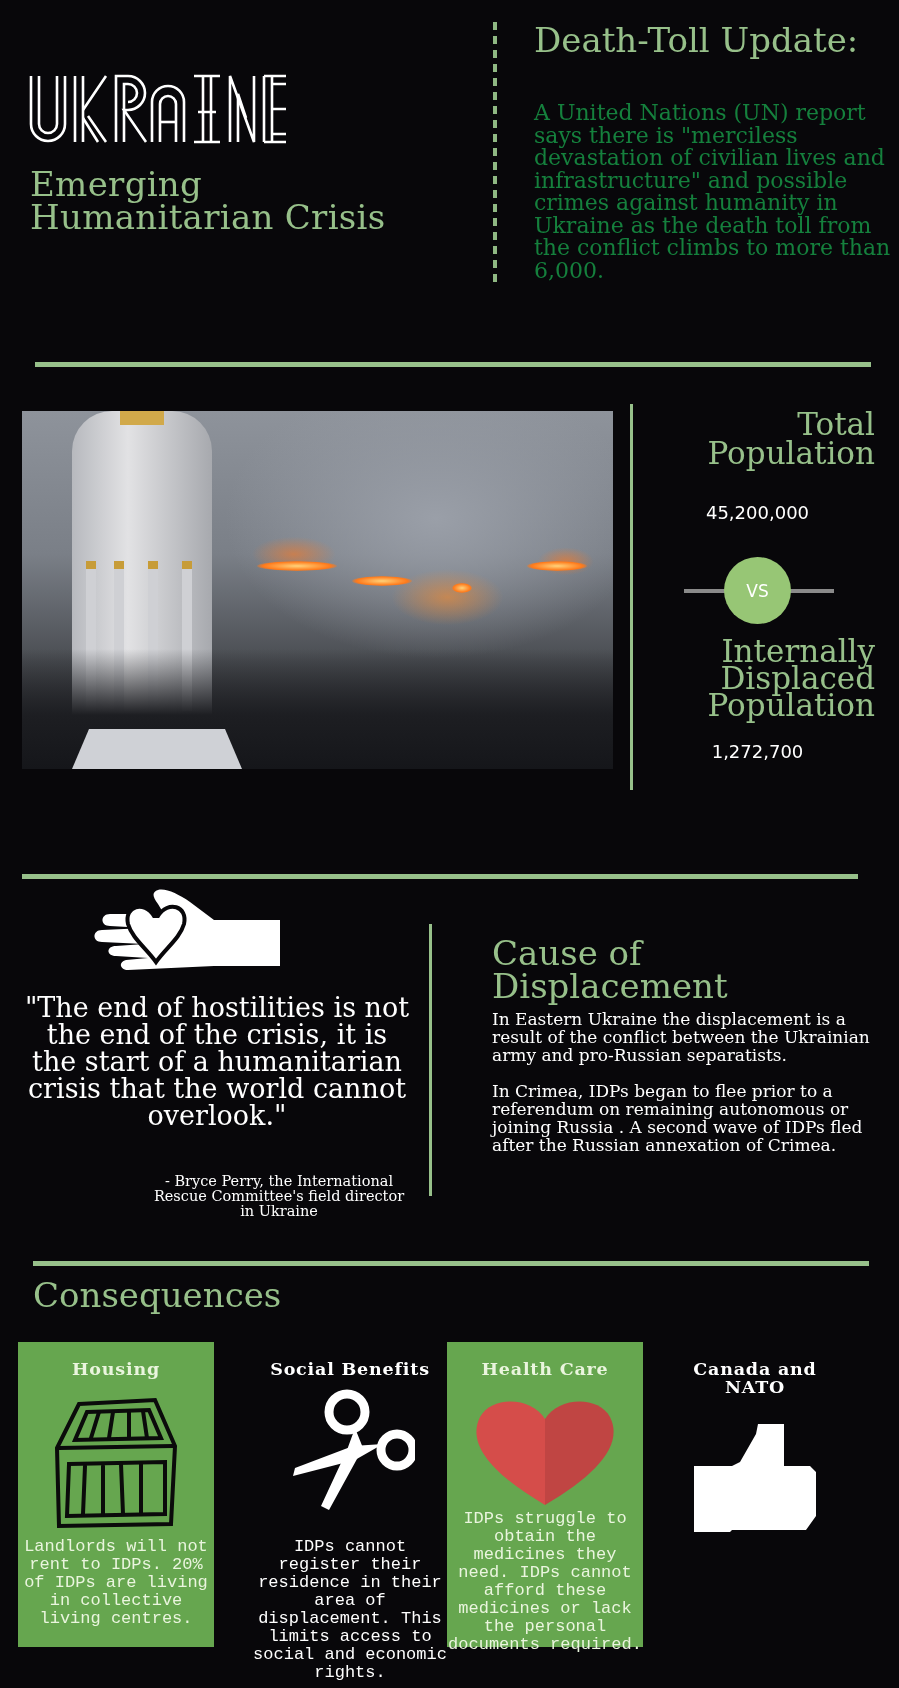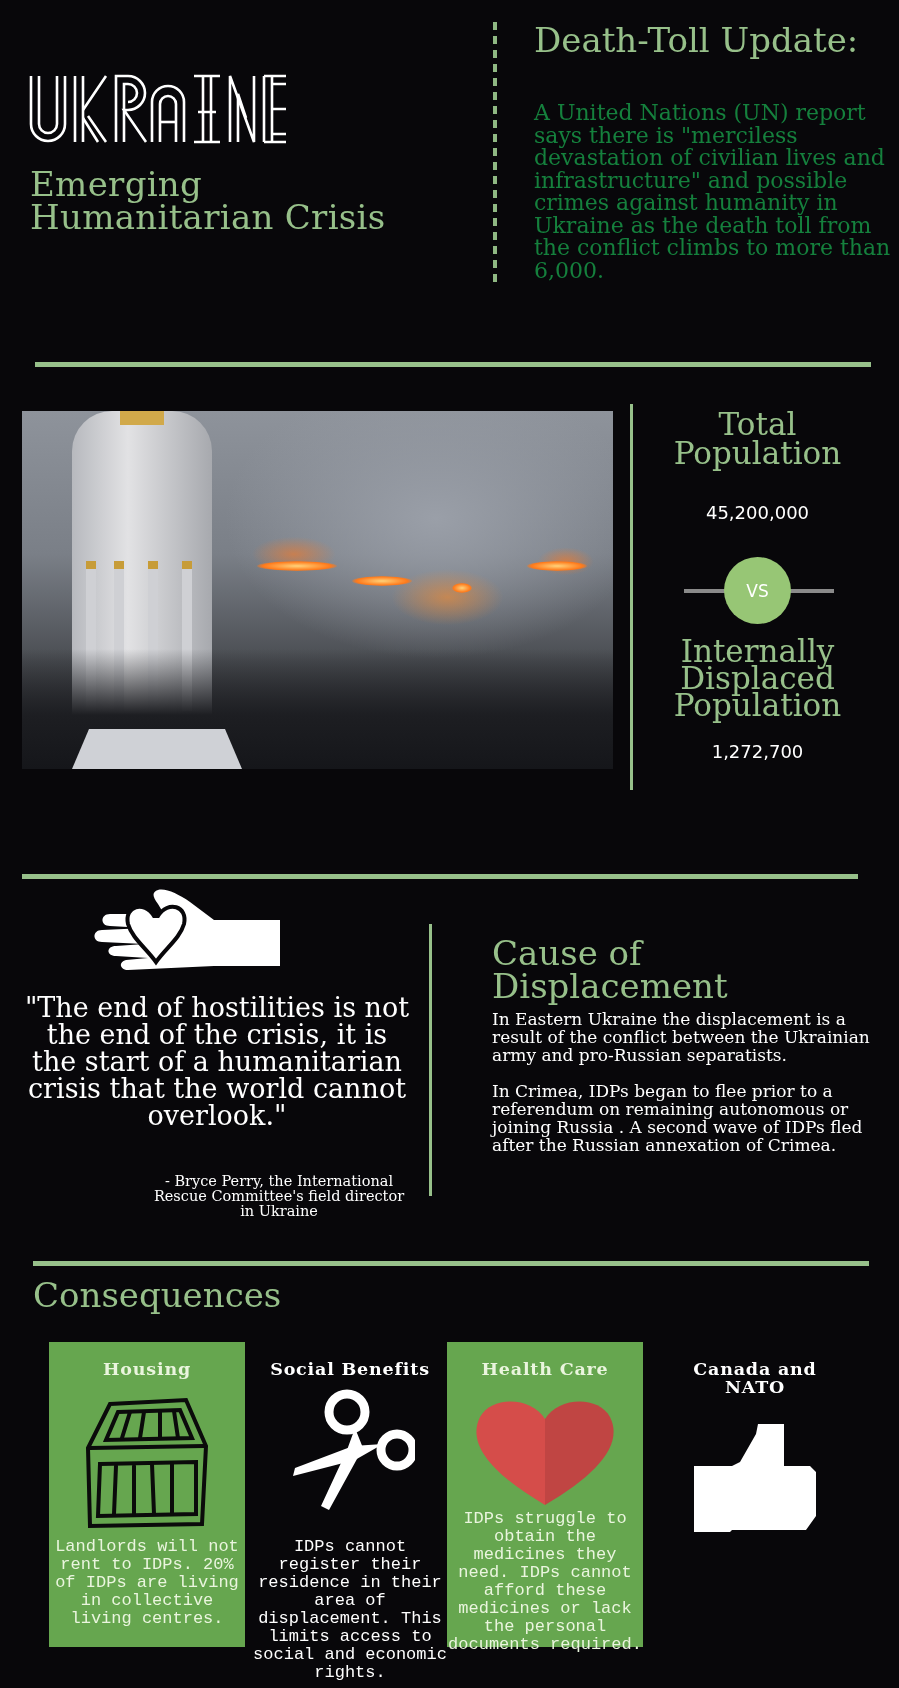--- a/index.html
+++ b/index.html
@@ -67,21 +67,21 @@
       position: absolute; left: 50px; bottom: 0; width: 170px; height: 40px;
       background: #cfd1d6; clip-path: polygon(10% 0, 90% 0, 100% 100%, 0 100%);
     }
     .photo .fire {
       position: absolute; height: 10px; border-radius: 50%;
       background: radial-gradient(ellipse, #ffd27a, #ff7a1a 60%, transparent 75%);
     }
     .photo-divider { left: 630px; top: 404px; width: 3px; height: 386px; background: #97c08a; }
 
     .pop-label {
-      left: 640px; width: 235px; text-align: center;
+      left: 640px; width: 235px; text-align: right;
       font-size: 31px; line-height: 29px; color: #97c08a;
     }
     .pop-total-label { top: 410px; }
     .pop-value {
       left: 640px; width: 235px; text-align: center;
       font-family: "DejaVu Sans", sans-serif; font-size: 18px; color: #ffffff;
     }
     .pop-total-value { top: 502px; }
     .vs-line { left: 684px; top: 589px; width: 150px; height: 4px; background: #8a8a8a; }
     .vs-circle {
@@ -126,21 +126,21 @@
       line-height: 18px; letter-spacing: 0.8px; color: #ffffff;
     }
     .card.green .card-title { color: #eaf5de; }
     .card-icon { position: absolute; left: 0; width: 100%; display: flex; justify-content: center; }
     .card-text {
       position: absolute; left: 0; width: 100%;
       font-size: 17px; line-height: 18px; color: #ffffff; font-family: Liberation Mono, monospace;
     }
     .card.green .card-text { color: #eaf5de; }
 
-    .card-housing { left: 49px; }
+    .card-housing { left: 18px; }
     .card-social { left: 240px; height: 315px; margin-left: 12px; }
     .card-health { left: 447px; }
     .card-nato { left: 657px; }
   </style>
 </head>
 <body>
 
 <div class="abs title">
   <svg width="260" height="74" viewBox="0 0 260 74" fill="none" stroke="#ffffff" stroke-width="2.6">
 

